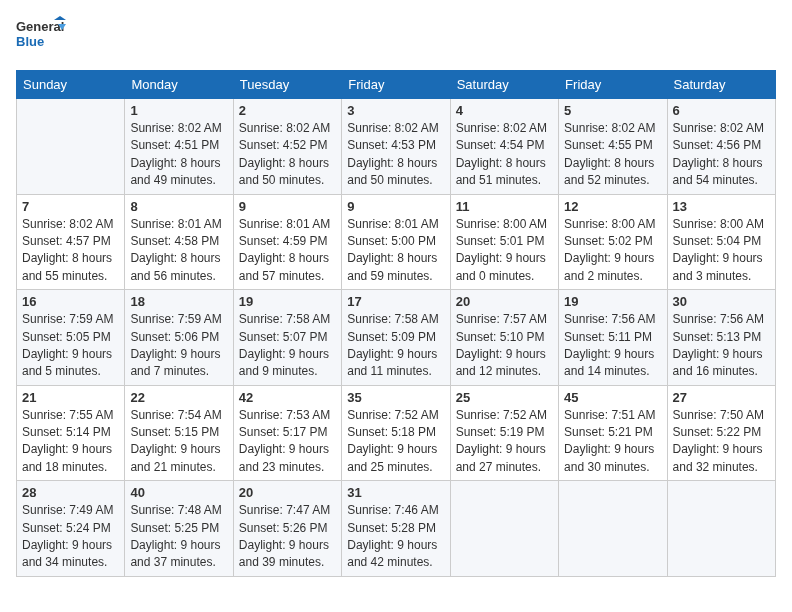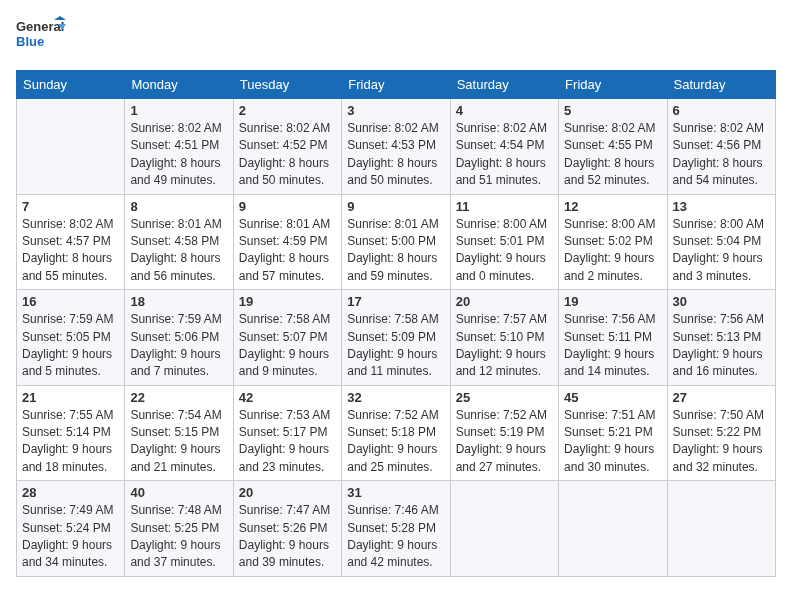--- a/index.html
+++ b/index.html
@@ -201,21 +201,21 @@
         </td>
         <td>
           <span class="day-number">22</span>
           <div class="day-info">Sunrise: 7:54 AM<br>Sunset: 5:15 PM<br>Daylight: 9 hours<br>and 21 minutes.</div>
         </td>
         <td>
           <span class="day-number">42</span>
           <div class="day-info">Sunrise: 7:53 AM<br>Sunset: 5:17 PM<br>Daylight: 9 hours<br>and 23 minutes.</div>
         </td>
         <td>
-          <span class="day-number">32</span>
+          <span class="day-number">35</span>
           <div class="day-info">Sunrise: 7:52 AM<br>Sunset: 5:18 PM<br>Daylight: 9 hours<br>and 25 minutes.</div>
         </td>
         <td>
           <span class="day-number">25</span>
           <div class="day-info">Sunrise: 7:52 AM<br>Sunset: 5:19 PM<br>Daylight: 9 hours<br>and 27 minutes.</div>
         </td>
         <td>
           <span class="day-number">45</span>
           <div class="day-info">Sunrise: 7:51 AM<br>Sunset: 5:21 PM<br>Daylight: 9 hours<br>and 30 minutes.</div>
         </td>

